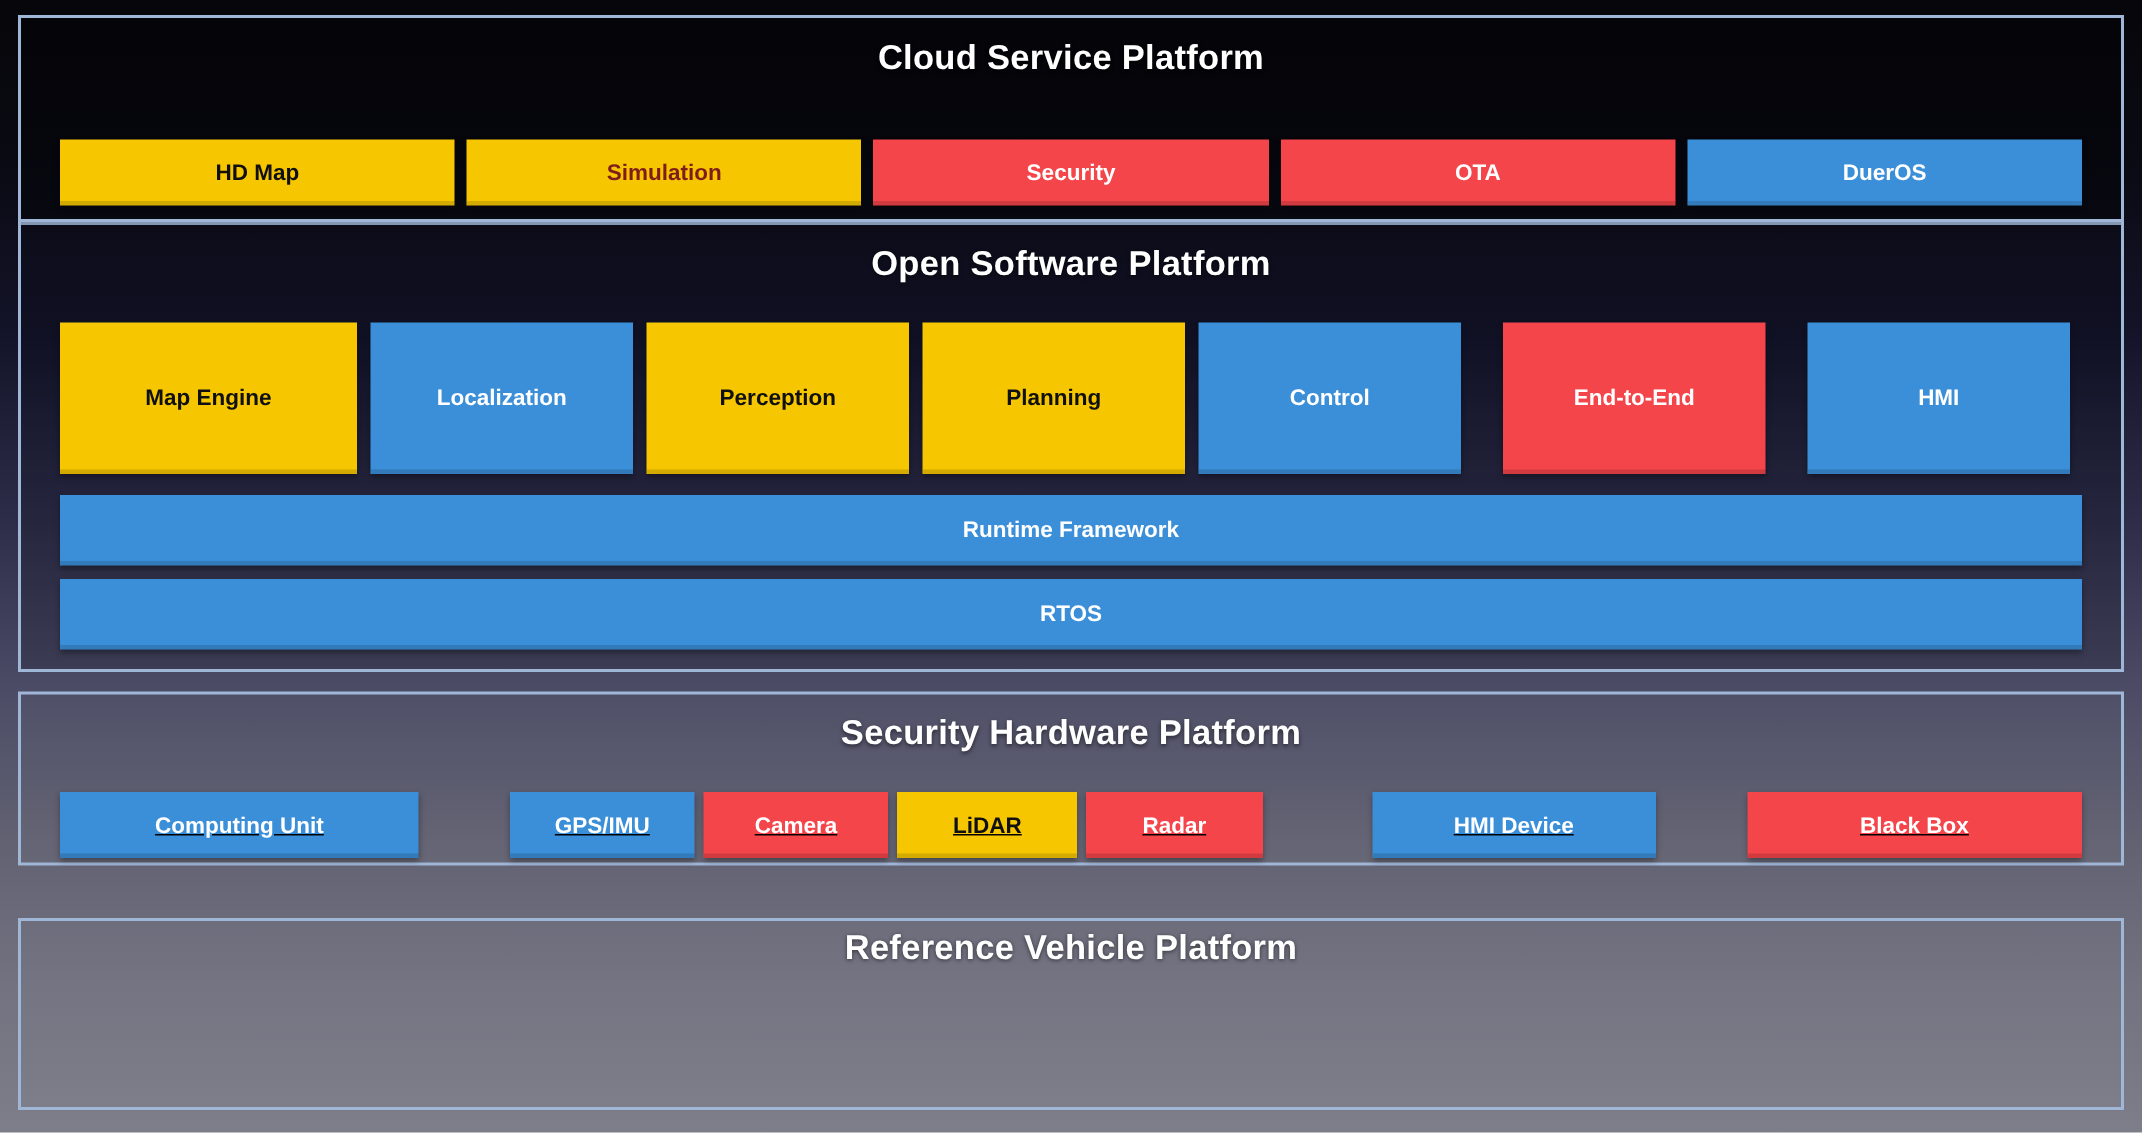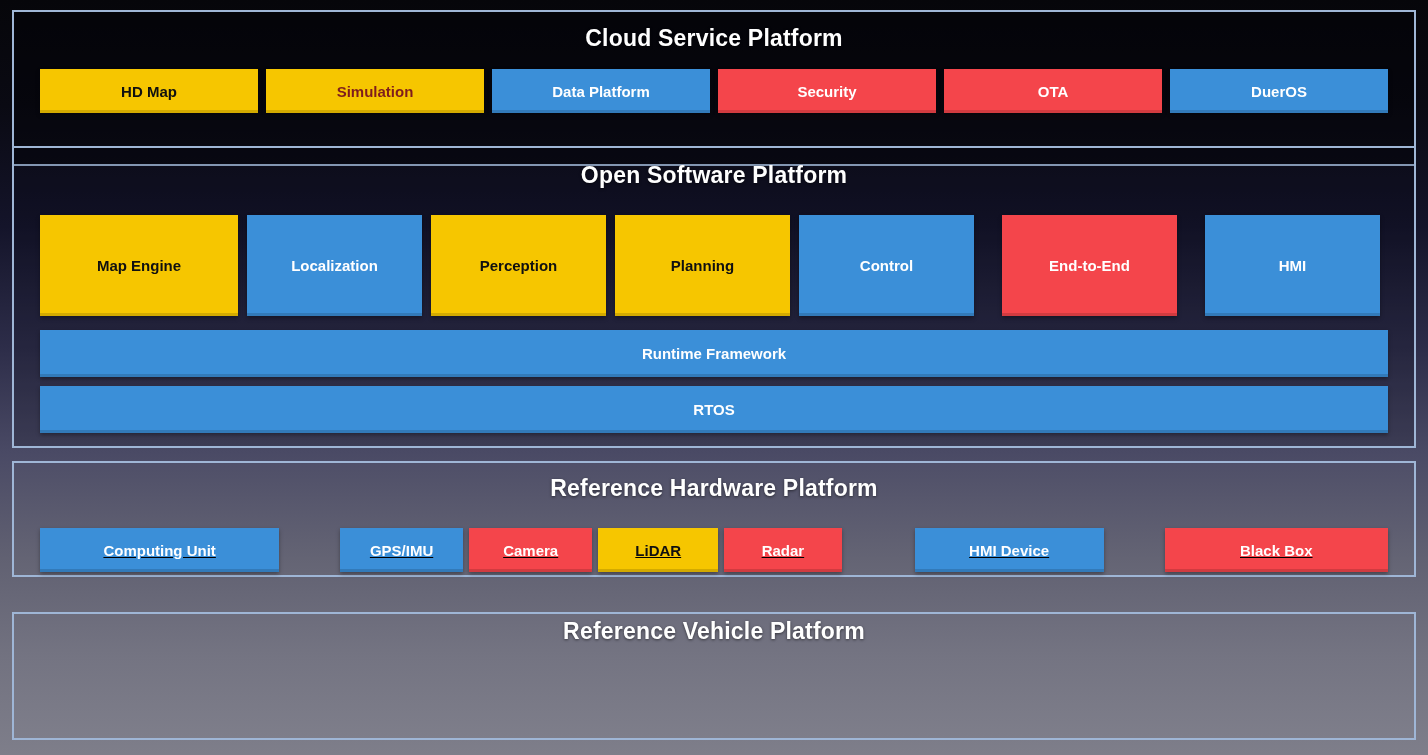--- a/index.html
+++ b/index.html
@@ -24,21 +24,21 @@
   .platform {
     position: absolute;
     left: 12px;
     width: 1404px;
     box-sizing: border-box;
     border: 2px solid #9fb6d6;
     display: flex;
     flex-direction: column;
     align-items: stretch;
   }
-  .sec1 { top: 10px;  height: 156px; background: rgba(2,2,6,0.45); }
+  .sec1 { top: 10px;  height: 140px; background: rgba(2,2,6,0.45); gap: 24px; }
   .sec2 { top: 146px; height: 302px; background: rgba(4,4,16,0.18); }
   .sec3 { top: 461px; height: 116px; background: rgba(255,255,255,0.02); }
   .sec4 { top: 612px; height: 128px; background: rgba(255,255,255,0.02); }
 
   .platform-title {
     margin: 0;
     text-align: center;
     color: #ffffff;
     font-size: 23px;
     font-weight: bold;
@@ -98,21 +98,20 @@
 </head>
 <body>
 
 <div class="stage">
 
   <section class="platform sec1" style="border-color: rgb(159, 182, 214);">
     <h2 class="platform-title" style="color: rgb(255, 255, 255);">Cloud Service Platform</h2>
     <div class="row">
       <div class="box" style="background: rgb(246, 198, 0); color: rgb(16, 16, 16);">HD Map</div>
       <div class="box" style="background: rgb(246, 198, 0); color: #7f1d1d;">Simulation</div>
-      <div class="box" style="background: rgb(59, 143, 216); color: rgb(255, 255, 255);">Data Platform</div>
       <div class="box" style="background: rgb(244, 69, 75); color: rgb(255, 255, 255);">Security</div>
       <div class="box" style="background: rgb(244, 69, 75); color: rgb(255, 255, 255);">OTA</div>
       <div class="box" style="background: rgb(59, 143, 216); color: rgb(255, 255, 255);">DuerOS</div>
     </div>
   </section>
 
   <section class="platform sec2" style="border-color: rgb(159, 182, 214);">
     <h2 class="platform-title" style="color: rgb(255, 255, 255);">Open Software Platform</h2>
     <div class="row row-main">
       <div class="box w-lg" style="background: rgb(246, 198, 0); color: rgb(16, 16, 16);">Map Engine</div>
@@ -125,21 +124,21 @@
     </div>
     <div class="bar-row first">
       <div class="box bar" style="background: rgb(59, 143, 216); color: rgb(255, 255, 255);">Runtime Framework</div>
     </div>
     <div class="bar-row second">
       <div class="box bar" style="background: rgb(59, 143, 216); color: rgb(255, 255, 255);">RTOS</div>
     </div>
   </section>
 
   <section class="platform sec3" style="border-color: rgb(159, 182, 214);">
-    <h2 class="platform-title" style="color: rgb(255, 255, 255);">Reference Hardware Platform</h2>
+    <h2 class="platform-title" style="color: rgb(255, 255, 255);">Security Hardware Platform</h2>
     <div class="row">
       <div class="box cu" style="background: rgb(59, 143, 216); color: rgb(255, 255, 255);">Computing Unit</div>
       <div class="box sm1" style="background: rgb(59, 143, 216); color: rgb(255, 255, 255);">GPS/IMU</div>
       <div class="box sm2" style="background: rgb(244, 69, 75); color: rgb(255, 255, 255);">Camera</div>
       <div class="box sm3" style="background: rgb(246, 198, 0); color: rgb(16, 16, 16);">LiDAR</div>
       <div class="box sm4" style="background: rgb(244, 69, 75); color: rgb(255, 255, 255);">Radar</div>
       <div class="box hd" style="background: rgb(59, 143, 216); color: rgb(255, 255, 255);">HMI Device</div>
       <div class="box bb" style="background: rgb(244, 69, 75); color: rgb(255, 255, 255);">Black Box</div>
     </div>
   </section>

